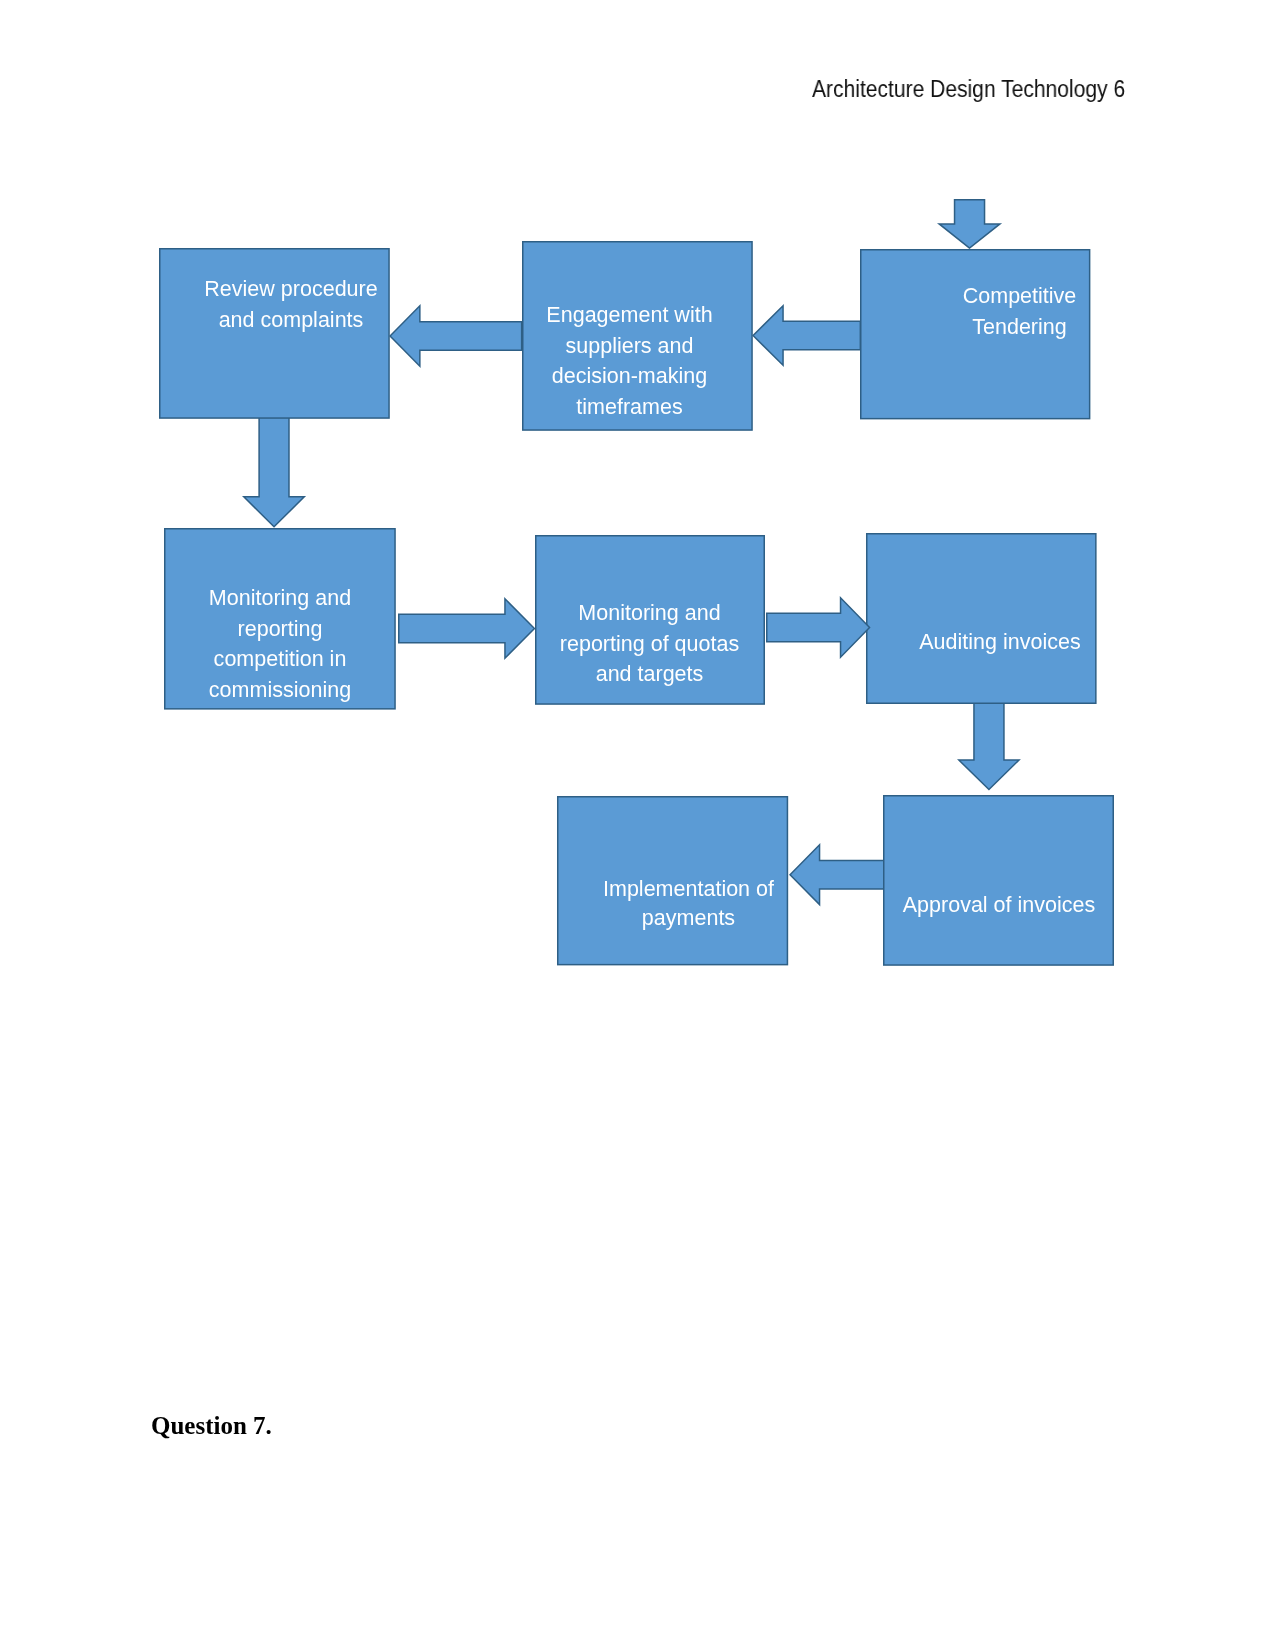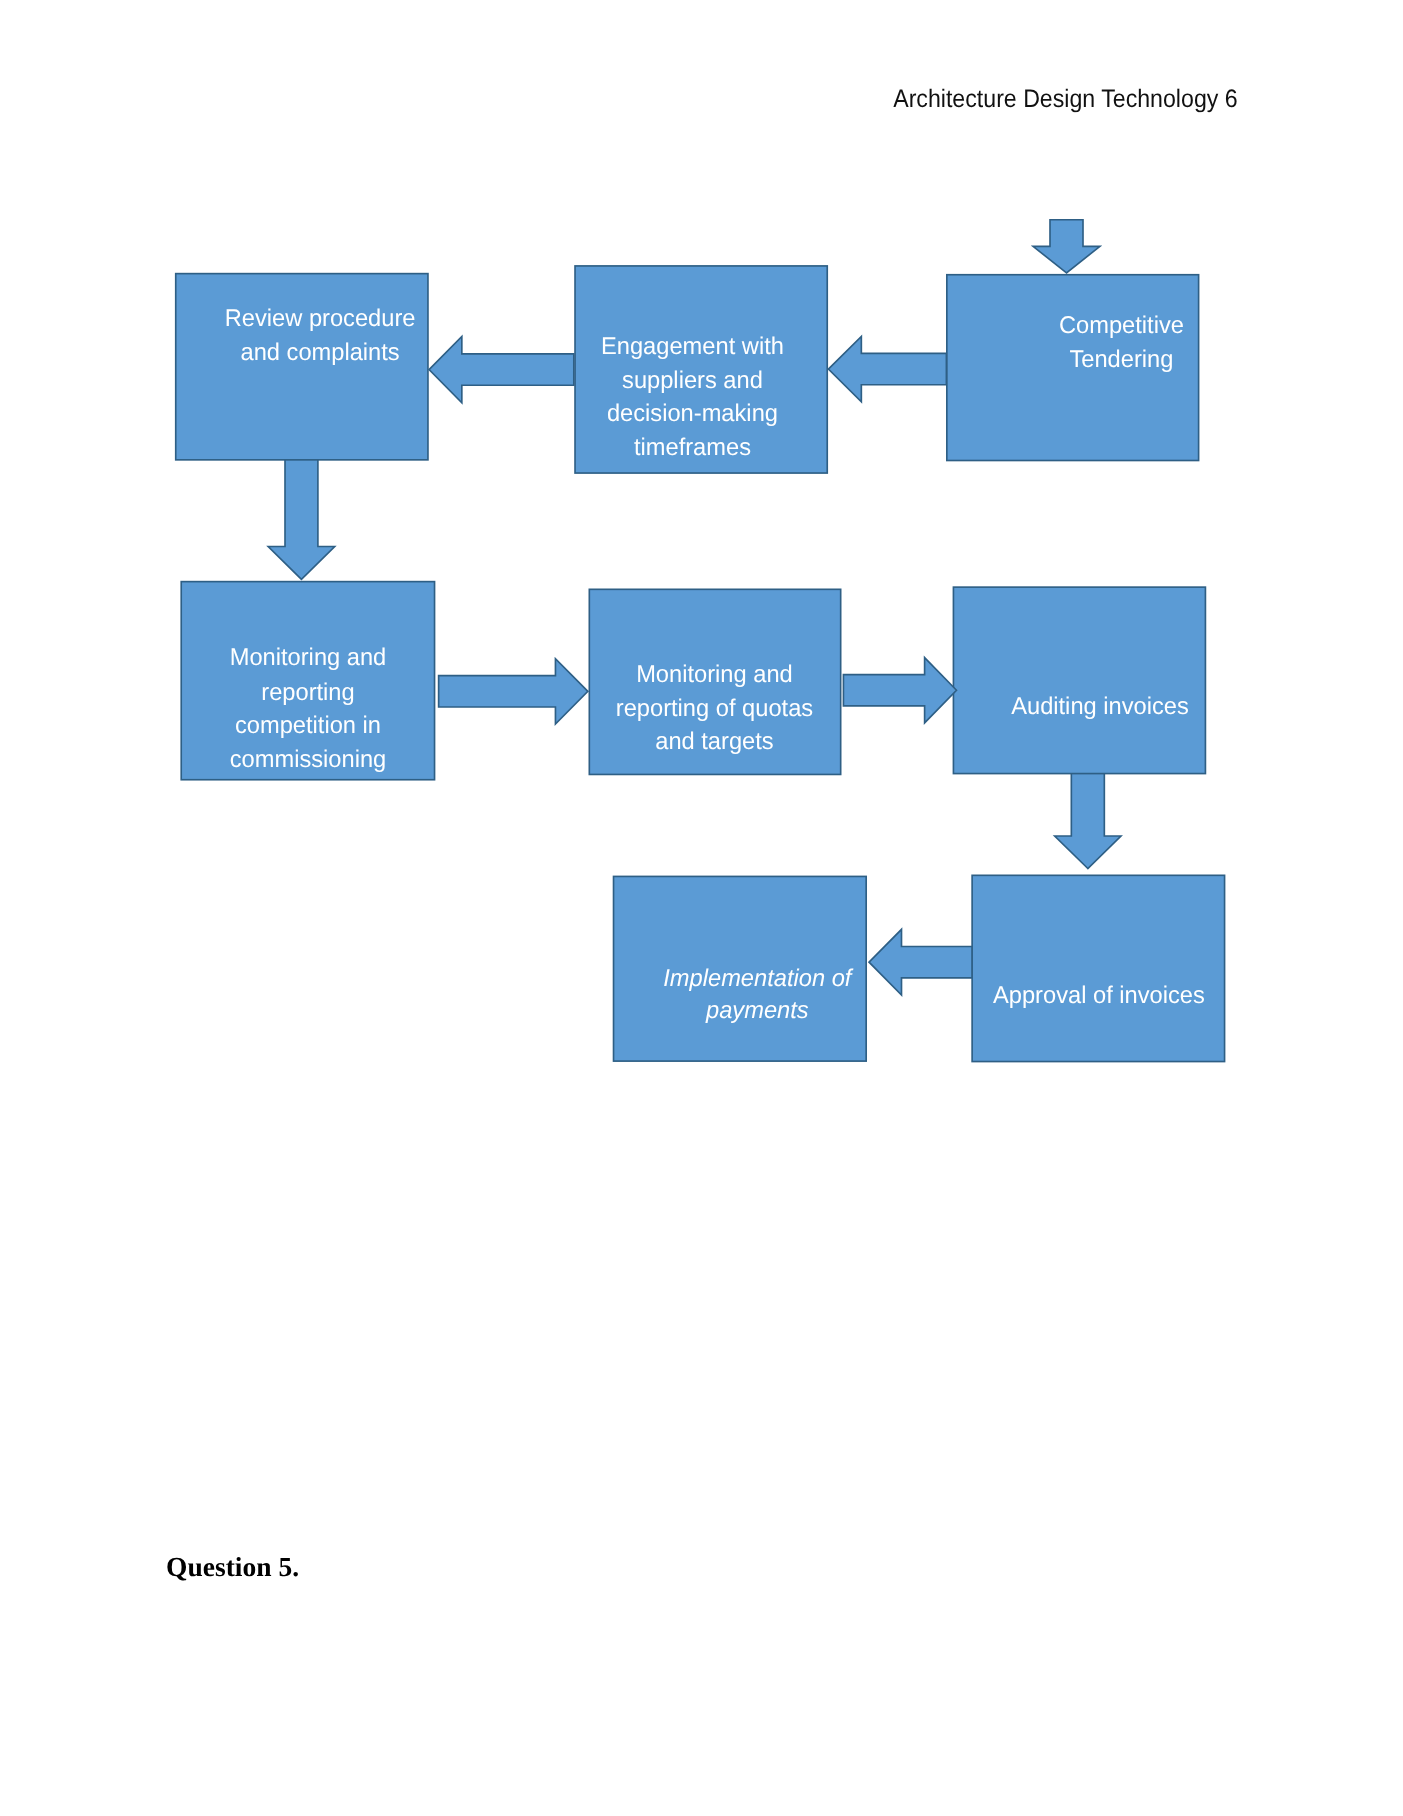--- a/index.html
+++ b/index.html
@@ -30,21 +30,21 @@
            white-space:nowrap;font-family:"Liberation Sans",sans-serif;
            font-size:22px;line-height:30.5px;}
   .boxtext .ln{transform:scaleX(0.978);}
 
   #tx-review {left:159px; top:274px; width:264px;}
   #tx-engage {left:522px; top:299.5px; width:215px;}
   #tx-tender {left:904px; top:281px;  width:231px;}
   #tx-moncomp{left:164px; top:582.7px;width:232px;}
   #tx-monquo {left:535px; top:598.3px;width:229px;}
   #tx-audit  {left:866px; top:626.5px;width:268px;}
-  #tx-implem {left:557px; top:874.3px;width:263px;line-height:29.2px;font-style:italic;}
+  #tx-implem {left:557px; top:874.3px;width:263px;line-height:29.2px;}
   #tx-approve{left:883px; top:889.5px;width:232px;}
 
   
   .hdr,.qtext,.boxtext{will-change:transform;}
 </style>
 </head>
 <body>
 
 <div class="page">
 
@@ -132,14 +132,14 @@
       </div>
     <div class="boxtext" id="tx-implem">
         <div class="ln">Implementation of</div>
         <div class="ln">payments</div>
       </div>
     <div class="boxtext" id="tx-approve">
         <div class="ln">Approval of invoices</div>
       </div>
   </div>
 
-  <div class="qtext">Question 5.</div>
+  <div class="qtext">Question 7.</div>
 </div>
 
 </body></html>

